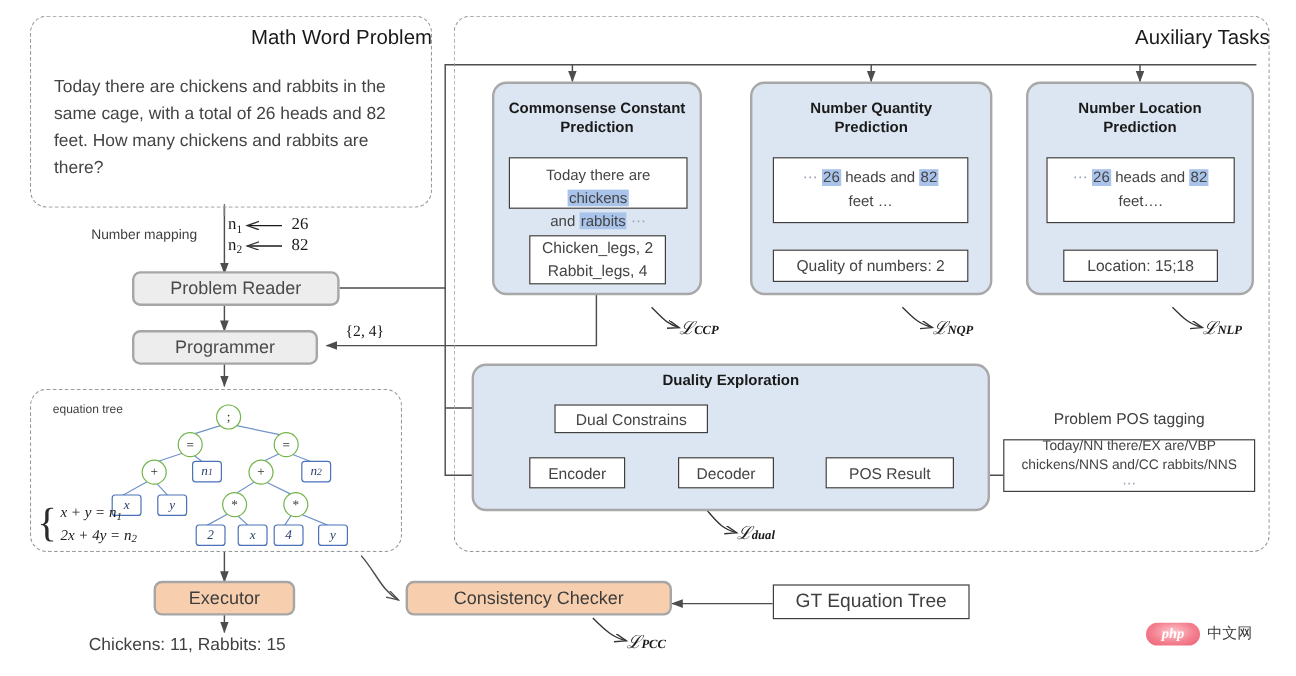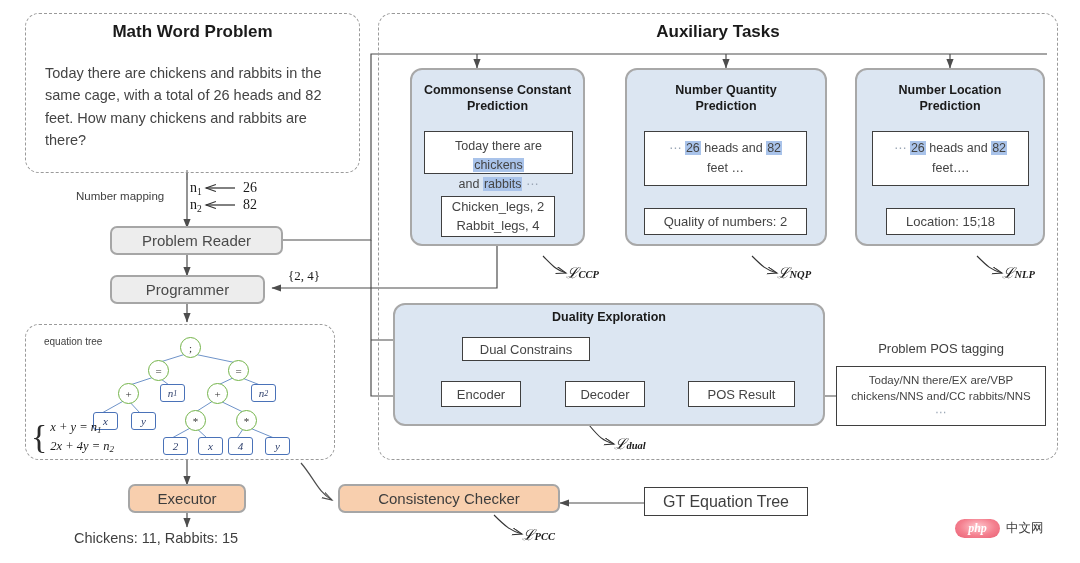--- a/index.html
+++ b/index.html
@@ -18,21 +18,21 @@
   .orangebox{background:#f8cfae;border:2px solid #a6a6a6;border-radius:7px;
              display:flex;align-items:center;justify-content:center;
              font-size:15px;color:#3d3d3d;}
   
   .bluepanel{background:#dce6f2;border:2.5px solid #a8a8a8;border-radius:12px;}
   
   .plainbox{background:#fff;border:1px solid #3f3f3f;
             display:flex;align-items:center;justify-content:center;
             text-align:center;font-size:12.5px;color:#444;}
 
-  .title{font-weight:bold;text-align:center;color:#1a1a1a;}
+  .title{font-weight:normal;text-align:right;color:#1a1a1a;}
   .panel-title{font-weight:bold;text-align:center;font-size:12.5px;color:#1a1a1a;line-height:1.25;}
   .plaintext{color:#444;}
   .hl{background:#a9c3ea;padding:0 1px;}
   .dots{color:#9aa6b5;}
 
   svg.layer{position:absolute;left:0;top:0;width:1080px;height:563px;overflow:visible;pointer-events:none;}
 
   .mathi{font-family:"Liberation Serif","DejaVu Serif",serif;}
   .mathr{font-family:"Liberation Serif","DejaVu Serif",serif;}
   .loss{font-family:"Liberation Serif","DejaVu Serif",serif;font-size:15px;color:#1a1a1a;white-space:nowrap;}
@@ -219,21 +219,21 @@
   <div class="abs plainbox" style="left:462px;top:337px;width:128px;height:24px;font-size:13px;">Dual Constrains</div>
   <div class="abs panel-title" style="left:393px;top:310px;width:432px;font-size:12.5px;">Duality Exploration</div>
   <div class="abs plainbox" style="left:441px;top:381px;width:80px;height:26px;font-size:13px;">Encoder</div>
   <div class="abs plainbox" style="left:565px;top:381px;width:80px;height:26px;font-size:13px;">Decoder</div>
   <div class="abs plainbox" style="left:688px;top:381px;width:107px;height:26px;font-size:13px;">POS Result</div>
   <div class="abs loss" style="left:614px;top:433px;">
     <span class="scr">ℒ</span><span class="sub">dual</span>
   </div>
 
   <div class="abs" style="left:836px;top:341px;width:210px;text-align:center;font-size:13px;color:#3f3f3f;">Problem POS tagging</div>
-  <div class="abs plainbox" style="left:836px;top:366px;width:210px;height:60px;flex-direction:column;line-height:1.4;font-size:11.5px;">
+  <div class="abs plainbox" style="left:836px;top:366px;width:210px;height:44px;flex-direction:column;line-height:1.4;font-size:11.5px;">
     <span>Today/NN there/EX are/VBP</span>
     <span>chickens/NNS and/CC rabbits/NNS</span>
     <span class="dots">⋯</span>
   </div>
 
   <div class="abs dashgroup" style="left:25px;top:324px;width:310px;height:136px;"></div>
   <div class="abs" style="left:44px;top:336px;font-size:10px;color:#3f3f3f;">equation tree</div>
 
   <div id="tree-nodes">
       <div class="opnode" style="left: 180px; top: 337px;">;</div>

